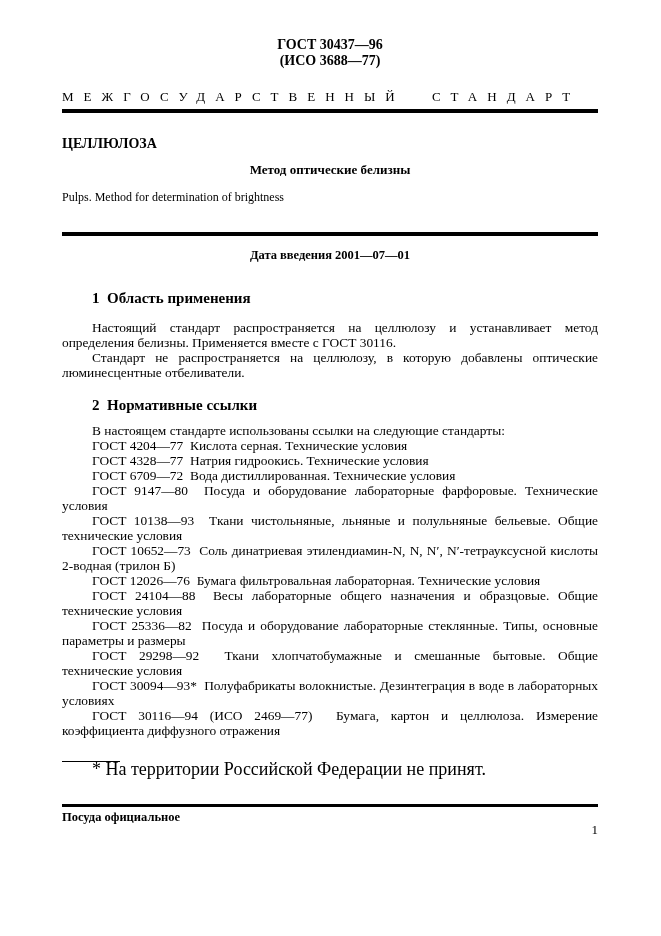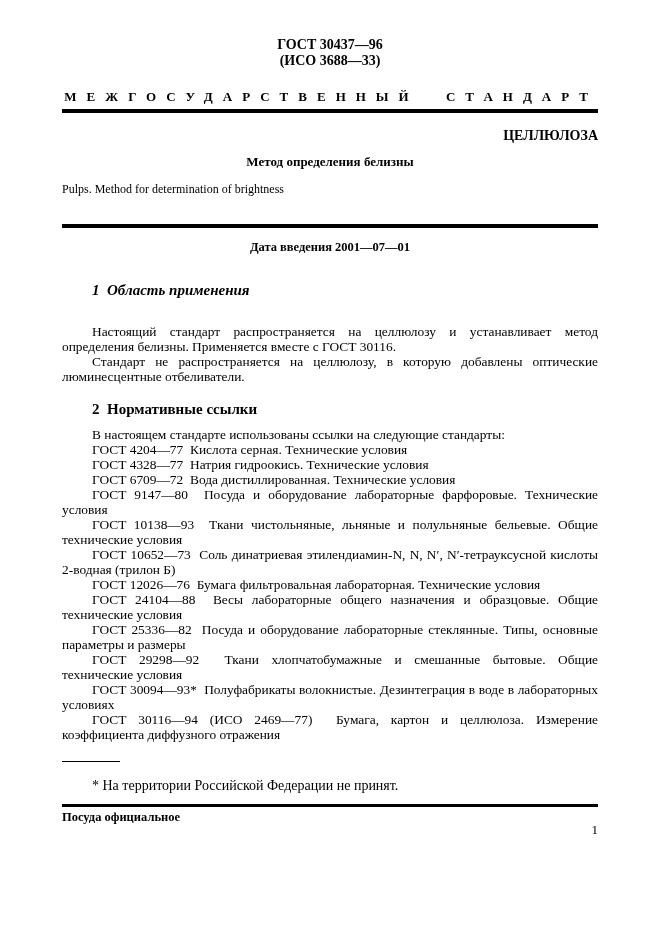--- a/index.html
+++ b/index.html
@@ -23,36 +23,35 @@
   }
   .doc-code {
     margin-top: 37px;
     text-align: center;
     font-weight: bold;
     font-size: 14px;
     line-height: 16px;
   }
   .banner {
     margin-top: 20px;
-    font-weight: bold;
+    font-weight: normal;
     font-size: 13px;
     letter-spacing: 10px;
     word-spacing: 14px;
     white-space: nowrap;
     line-height: 15px;
-    text-align: right;
   }
   .rule-thick {
     height: 4px;
     background: #000000;
     margin-top: 5px;
   }
   .doc-title {
-    margin-top: 15px;
-    text-align: right;
+    margin-top: 23px;
+    text-align: left;
     font-weight: bold;
     font-size: 14px;
     line-height: 15px;
   }
   .doc-subtitle {
     margin-top: 11px;
     text-align: center;
     font-weight: bold;
     font-size: 13px;
     line-height: 15px;
@@ -72,42 +71,42 @@
     font-weight: bold;
     font-size: 12.5px;
     line-height: 15px;
   }
   .section-heading {
     font-weight: bold;
     font-size: 15px;
     line-height: 18px;
     padding-left: 30px;
   }
-  .heading-1 { margin-top: 26px; margin-bottom: 25px; font-style: italic; }
+  .heading-1 { margin-top: 26px; margin-bottom: 13px; }
   .heading-2 { margin-top: 16px; margin-bottom: 9px; }
   .par {
     font-size: 13.4px;
     line-height: 15px;
     text-align: justify;
     text-indent: 30px;
   }
   .footnote-block {
     position: absolute;
     left: 62px;
     top: 761px;
     width: 536px;
   }
   .footnote-rule {
     width: 58px;
     height: 1px;
     background: #000000;
   }
   .footnote-text {
-    margin-top: 16px;
-    font-size: 14px;
+    margin-top: 0;
+    font-size: 18px;
     line-height: 15px;
     text-indent: 30px;
   }
   .bottom-rule {
     position: absolute;
     left: 62px;
     top: 804px;
     width: 536px;
     height: 3px;
     background: #000000;
@@ -132,28 +131,28 @@
   }
 </style>
 </head>
 <body>
 
 <div class="page">
   <div class="content">
 
     <div class="doc-code">
       <div>ГОСТ 30437—96</div>
-      <div>(ИСО 3688—33)</div>
+      <div>(ИСО 3688—77)</div>
     </div>
 
     <div class="banner">МЕЖГОСУДАРСТВЕННЫЙ СТАНДАРТ</div>
     <div class="rule-thick"></div>
 
     <div class="doc-title">ЦЕЛЛЮЛОЗА</div>
-    <div class="doc-subtitle">Метод определения белизны</div>
+    <div class="doc-subtitle">Метод оптические белизны</div>
     <div class="doc-subtitle-en">Pulps. Method for determination of brightness</div>
 
     <div class="rule-thick title-rule"></div>
     <div class="effective-date">Дата введения 2001—07—01</div>
 
     <div class="section-heading heading-1">1&nbsp; Область применения</div>
     <div>
         <p class="par">Настоящий стандарт распространяется на целлюлозу и устанавливает метод определения белизны. Применяется вместе с ГОСТ 30116.</p>
         <p class="par">Стандарт не распространяется на целлюлозу, в которую добавлены оптические люминесцентные отбеливатели.</p>
       </div>

